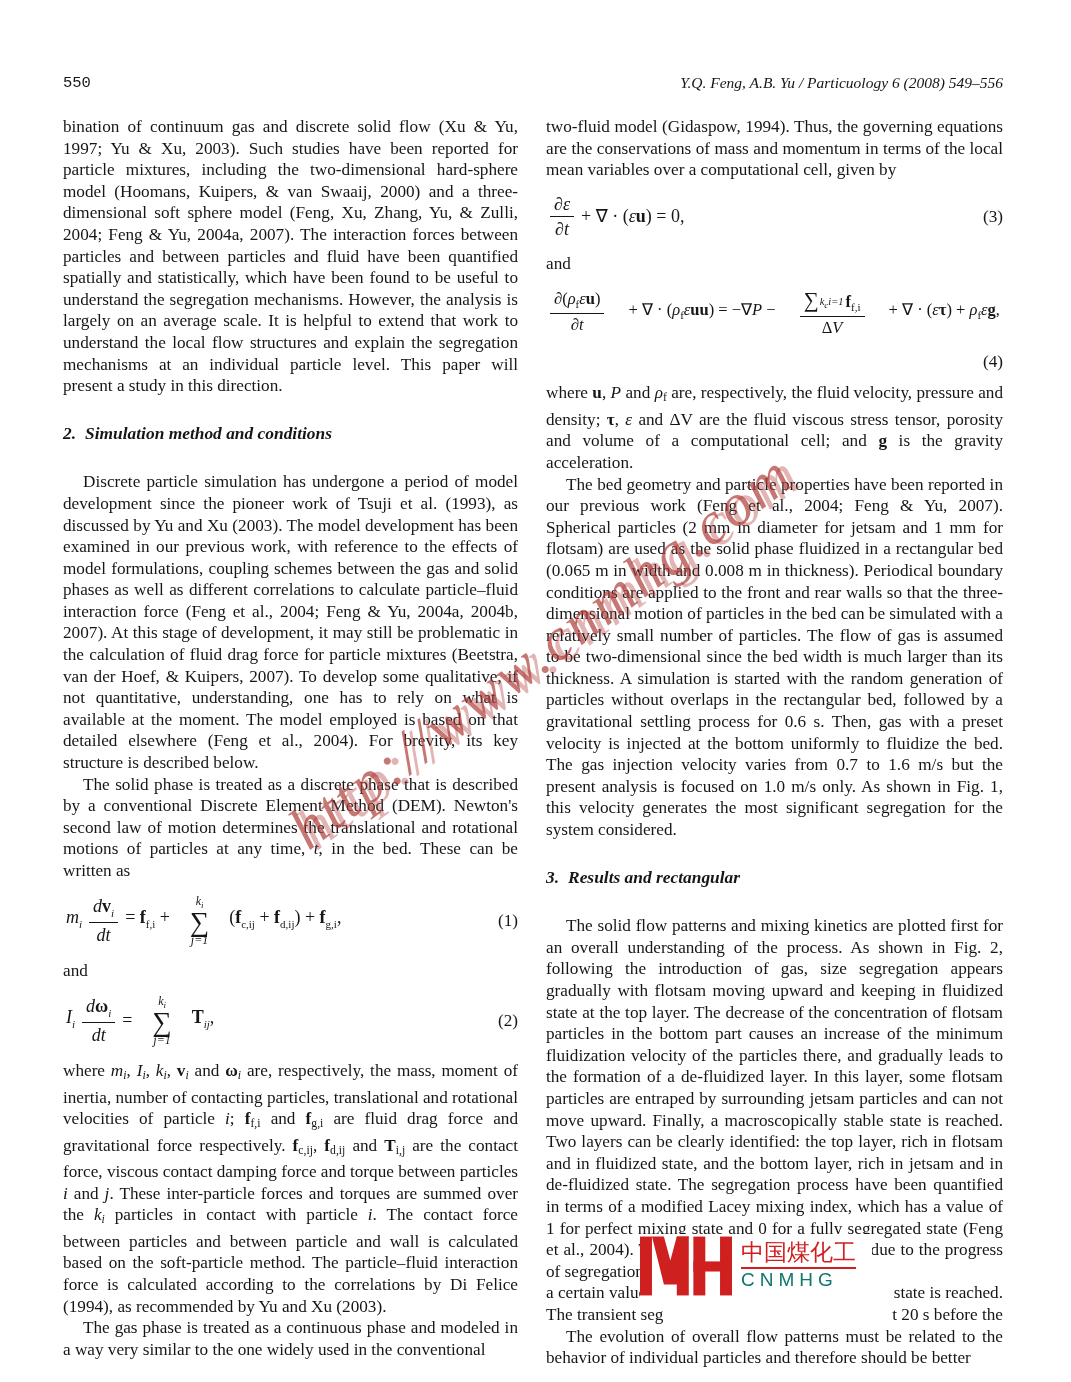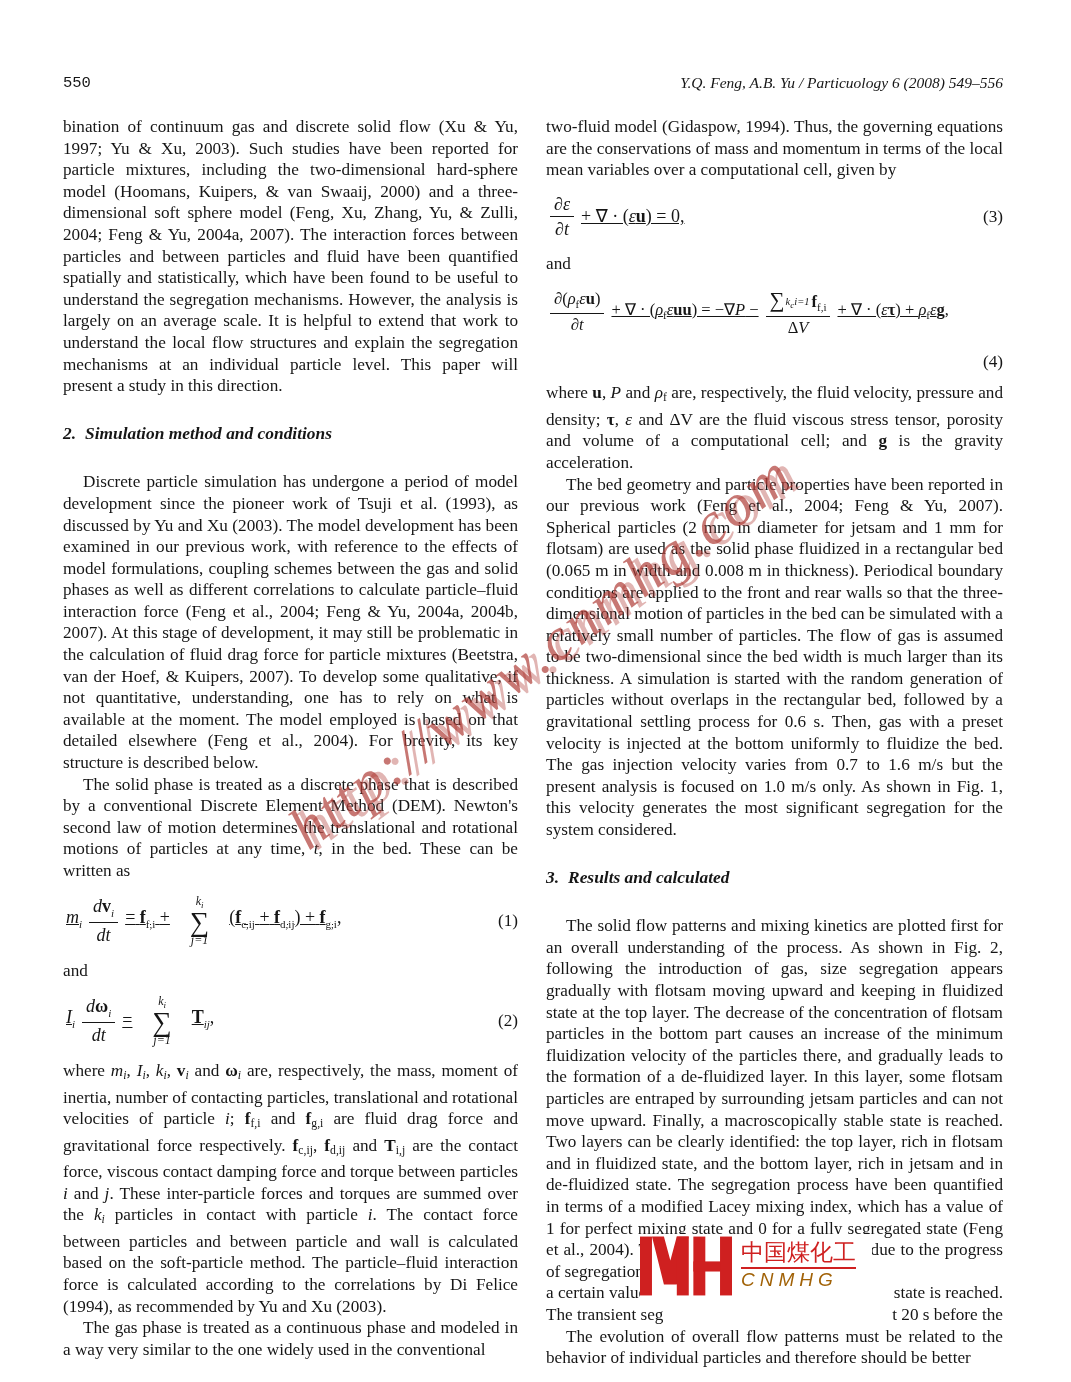--- a/index.html
+++ b/index.html
@@ -17,22 +17,22 @@
   .indent{text-indent:20px;}
   .conn{margin:4px 0 !important;text-align:left;}
   h2.sect{font-size:17.4px;font-weight:bold;margin:26px 0 27px 0;text-align:left;font-style:italic;}
   h2.sect .snum{margin-right:9px;}
   
   .sg-n{} .sg-i{font-style:italic;} .sg-b{font-weight:bold;}
   .sg-sub{font-size:0.68em;vertical-align:-0.25em;}
   .sg-subi{font-size:0.68em;vertical-align:-0.25em;font-style:italic;}
   
   .eqrow{display:flex;align-items:center;margin:13px 0;font-size:18px;text-align:left;}
-  .eqrow.small{font-size:16.5px;}
-  .eqrow .tg{white-space:nowrap;margin:0 3px;text-decoration:underline;}
+  .eqrow.small{font-size:16.5px;justify-content:space-between;}
+  .eqrow .tg{white-space:nowrap;margin:0 3px;}
   .it{font-style:italic;} .bf{font-weight:bold;}
   sub.ss{font-size:11px;} sub.ss2{font-size:9px;}
   .frac{display:inline-flex;flex-direction:column;align-items:center;margin:0 4px;line-height:1.15;}
   .frac .num{padding:0 4px 2px;border-bottom:1.4px solid #161616;white-space:nowrap;}
   .frac .den{padding-top:2px;white-space:nowrap;}
   .bigsum{display:inline-flex;flex-direction:column;align-items:center;line-height:1;margin:0 17px;font-size:12px;}
   .bigsum .sym{font-size:27px;line-height:0.85;font-style:normal;}
   .bigsum .lim{line-height:1.1;}
   .suminline{font-size:21px;}
   .limcol{display:inline-flex;flex-direction:row;font-size:10.5px;line-height:1.05;vertical-align:middle;margin:0 2px 0 1px;}
@@ -47,22 +47,22 @@
       white-space:nowrap;color:rgba(175,61,56,0.70);
       text-shadow:6px 5px 0 rgba(175,61,56,0.38);
       transform:rotate(-37deg);transform-origin:0 0;}
   
   .logo{position:absolute;left:640px;top:1234px;width:232px;height:64px;background:#ffffff;z-index:5;
         display:flex;align-items:center;gap:9px;}
   .logo .mark{flex:0 0 auto;}
   .logo .ltext{display:flex;flex-direction:column;justify-content:center;}
   .logo .cn{font-family:"DejaVu Sans", sans-serif;font-size:23px;line-height:1.1;color:#cf2020;
             border-bottom:2px solid #cf2020;padding-bottom:2px;white-space:nowrap;}
-  .logo .latin{font-family:"Liberation Sans", sans-serif;font-size:19px;line-height:1.2;color:#a16207;
-               letter-spacing:5px;margin-top:0;font-style:italic;}
+  .logo .latin{font-family:"Liberation Sans", sans-serif;font-size:19px;line-height:1.2;color:#0f766e;
+               letter-spacing:5px;margin-top:0;}
 </style>
 </head>
 <body>
 
 <div class="page">
 
   <div class="hdr">
     <span class="pgnum">550</span>
     <span class="runtitle">Y.Q. Feng, A.B. Yu / Particuology 6 (2008) 549–556</span>
   </div>
@@ -145,21 +145,21 @@
       <span class="tg"><span>+ ∇ · (</span><span class="it">ε</span><span class="bf">τ</span><span>) + </span><span class="it">ρ</span><sub class="ss">f</sub><span class="it">ε</span><span class="bf">g</span><span>,</span></span>
     </div>
     <div class="labelrow">
       <span class="eqlabel">(4)</span>
     </div>
 
     <p><span class="sg-n">where </span><span class="sg-b">u</span><span class="sg-n">, </span><span class="sg-i">P</span><span class="sg-n"> and </span><span class="sg-i">ρ</span><span class="sg-sub">f</span><span class="sg-n"> are, respectively, the fluid velocity, pressure and density; </span><span class="sg-b">τ</span><span class="sg-n">, </span><span class="sg-i">ε</span><span class="sg-n"> and ΔV are the fluid viscous stress tensor, porosity and volume of a computational cell; and </span><span class="sg-b">g</span><span class="sg-n"> is the gravity acceleration.</span></p>
     <p class="indent">The bed geometry and particle properties have been reported in our previous work (Feng et al., 2004; Feng &amp; Yu, 2007). Spherical particles (2 mm in diameter for jetsam and 1 mm for flotsam) are used as the solid phase fluidized in a rectangular bed (0.065 m in width and 0.008 m in thickness). Periodical boundary conditions are applied to the front and rear walls so that the three-dimensional motion of particles in the bed can be simulated with a relatively small number of particles. The flow of gas is assumed to be two-dimensional since the bed width is much larger than its thickness. A simulation is started with the random generation of particles without overlaps in the rectangular bed, followed by a gravitational settling process for 0.6 s. Then, gas with a preset velocity is injected at the bottom uniformly to fluidize the bed. The gas injection velocity varies from 0.7 to 1.6 m/s but the present analysis is focused on 1.0 m/s only. As shown in Fig. 1, this velocity generates the most significant segregation for the system considered.</p>
 
     <h2 class="sect">
-      <span class="snum">3.</span><span>Results and calculated</span>
+      <span class="snum">3.</span><span>Results and rectangular</span>
     </h2>
 
     <p class="indent">The solid flow patterns and mixing kinetics are plotted first for an overall understanding of the process. As shown in Fig. 2, following the introduction of gas, size segregation appears gradually with flotsam moving upward and keeping in fluidized state at the top layer. The decrease of the concentration of flotsam particles in the bottom part causes an increase of the minimum fluidization velocity of the particles there, and gradually leads to the formation of a de-fluidized layer. In this layer, some flotsam particles are entraped by surrounding jetsam particles and can not move upward. Finally, a macroscopically stable state is reached. Two layers can be clearly identified: the top layer, rich in flotsam and in fluidized state, and the bottom layer, rich in jetsam and in de-fluidized state. The segregation process have been quantified in terms of a modified Lacey mixing index, which has a value of 1 for perfect mixing state and 0 for a fully segregated state (Feng et al., 2004). The mixing index decreases first due to the progress of segregation and then fluctuates around</p>
 
     <div class="occrow">
       <span>a certain value w</span>
         <span>state is reached.</span>
     </div>
     <div class="occrow">
       <span>The transient seg</span>

